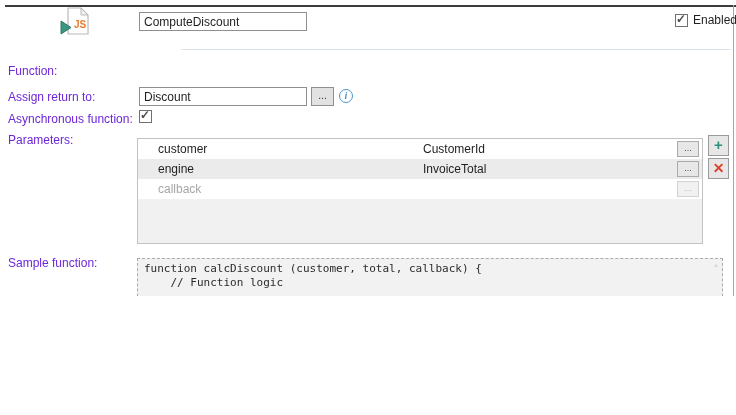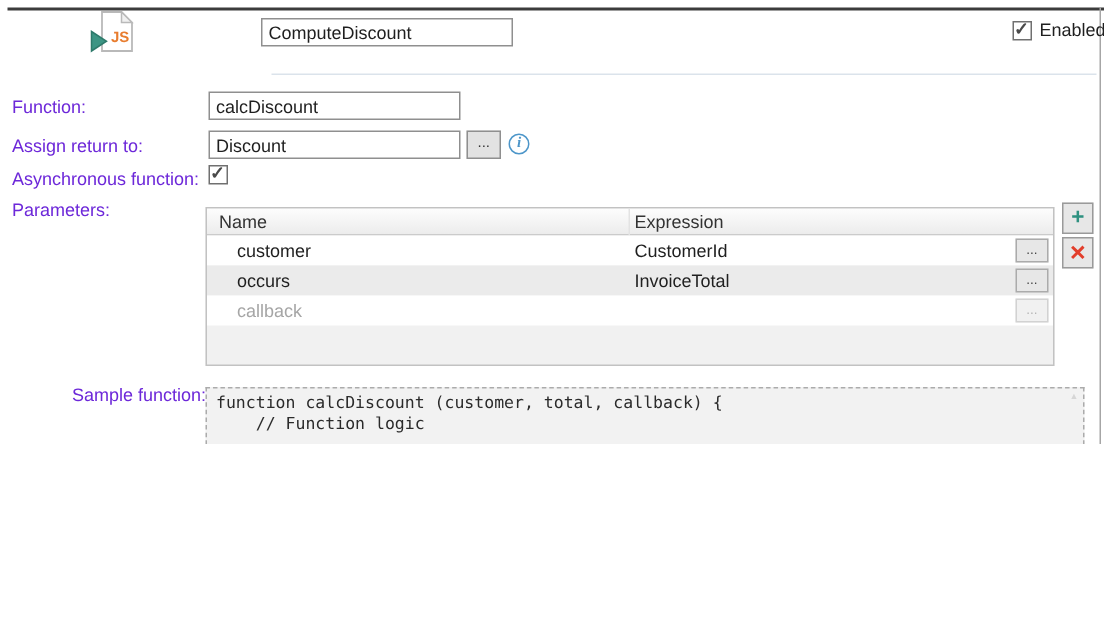--- a/index.html
+++ b/index.html
@@ -76,73 +76,67 @@
   <div class="rightline"></div>
   <div class="bottomline"></div>
 
   <svg class="js-icon" width="32" height="30" viewBox="0 0 32 30">
     <path d="M9 2 h13 l7 7 v19 H9 z" fill="#ffffff" stroke="#b9b9b9" stroke-width="1.2"></path>
     <path d="M22 2 l7 7 h-7 z" fill="#f0f0f0" stroke="#b9b9b9" stroke-width="1"></path>
     <polygon points="2,15 2,28 12,21.5" fill="#3d9584" stroke="#2e7a6b" stroke-width="1"></polygon>
     <text x="15" y="22" font-size="10" font-weight="bold" fill="#e87d2f" font-family="Liberation Sans, sans-serif">JS</text>
   </svg>
 
-  <input class="tb" style="left: 139px; top: 12px; width: 168px; margin-left: 35px;" type="text" value="ComputeDiscount">
+  <input class="tb" style="left: 139px; top: 12px; width: 168px;" type="text" value="ComputeDiscount">
 
   <div class="enabled-wrap">
     <span class="cb">
         <span class="tick">✓</span>
       </span>
     <span>Enabled</span>
   </div>
 
   <div class="section-rule"></div>
 
   <div class="lbl" style="top:64px;">Function:</div>
-  <input class="tb" style="left: 139px; top: 61px; width: 168px;" type="text" value="calcDiscount">
 
   <div class="lbl" style="top:90px;">Assign return to:</div>
   <input class="tb" style="left: 139px; top: 87px; width: 168px;" type="text" value="Discount">
   <div class="browse-btn" style="left:311px; top:87px;">...</div>
   <div class="info-icon" style="left:339px; top:89px;">i</div>
 
   <div class="lbl" style="top:112px;">Asynchronous function:</div>
   <span class="cb" style="position:absolute; left:139px; top:110px;">
       <span class="tick">✓</span>
     </span>
 
   <div class="lbl" style="top:133px;">Parameters:</div>
 
   <div class="ptable">
-    <div class="phead">
-      <span class="col1">Name</span>
-      <span class="coldiv"></span>
-      <span class="col2">Expression</span>
-    </div>
     <div class="prow">
       <span class="c-name">customer</span>
       <span class="c-expr">CustomerId</span>
       <span class="row-browse">...</span>
     </div>
     <div class="prow alt">
-      <span class="c-name">occurs</span>
+      <span class="c-name">engine</span>
       <span class="c-expr">InvoiceTotal</span>
       <span class="row-browse">...</span>
     </div>
     <div class="prow ghost">
       <span class="c-name">callback</span>
       <span class="c-expr"></span>
       <span class="row-browse dis">...</span>
     </div>
   </div>
 
   <div class="sq-btn add">+</div>
   <div class="sq-btn del">✕</div>
 
-  <div class="lbl" style="top:256px;margin-left:40px;">Sample function:</div>
+  <div class="lbl" style="top:256px;">Sample function:</div>
   <div class="codebox">
     <pre>function calcDiscount (customer, total, callback) {
     // Function logic
 
     // If an error occurs, let the rule engine know
     callback(err, null)
 
     // Resume rule execution
     callback(null, returnValue);
 }</pre>

